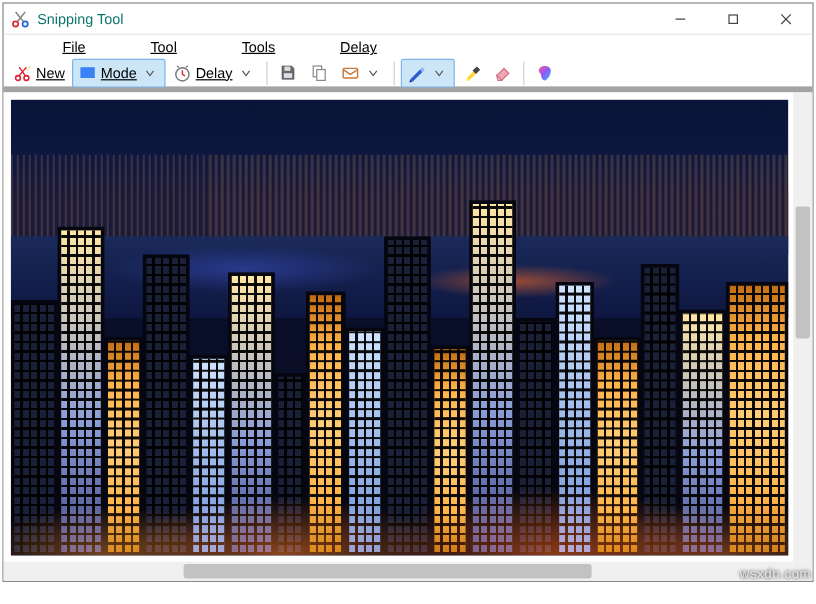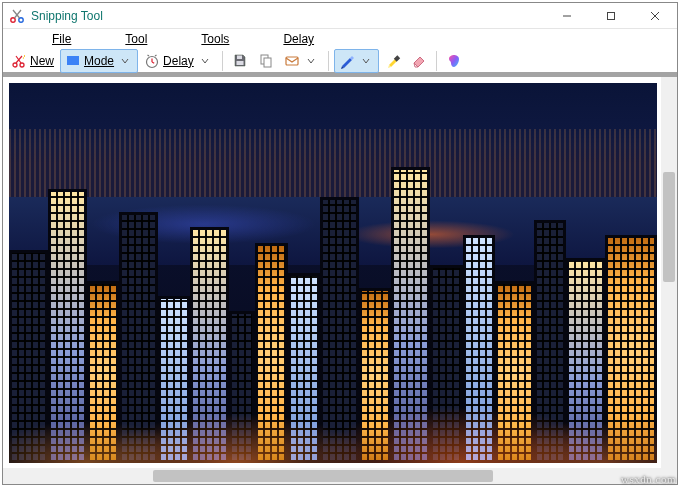--- a/index.html
+++ b/index.html
@@ -210,21 +210,20 @@
     pointer-events:none;
   }
   .watermark {
     position: absolute;
     right: 4px;
     bottom: 18px;
     font-size: 11px;
     color: #e8e8e8;
     text-shadow: 0 0 3px #000;
     letter-spacing: .5px;
-    font-family: Liberation Serif, serif;
   }
 </style>
 </head>
 <body>
 
 <div class="outer">
 <div class="window">
 
   <div class="titlebar">
     <span class="app-icon ico">

